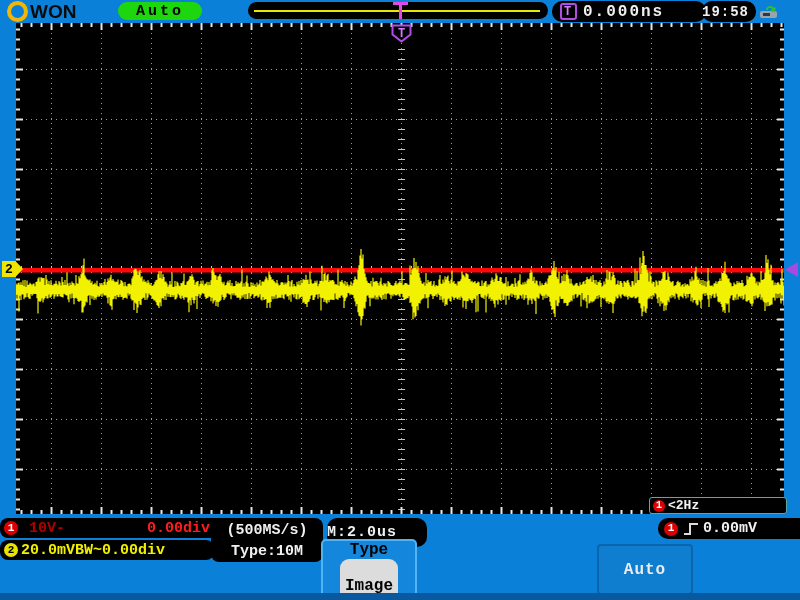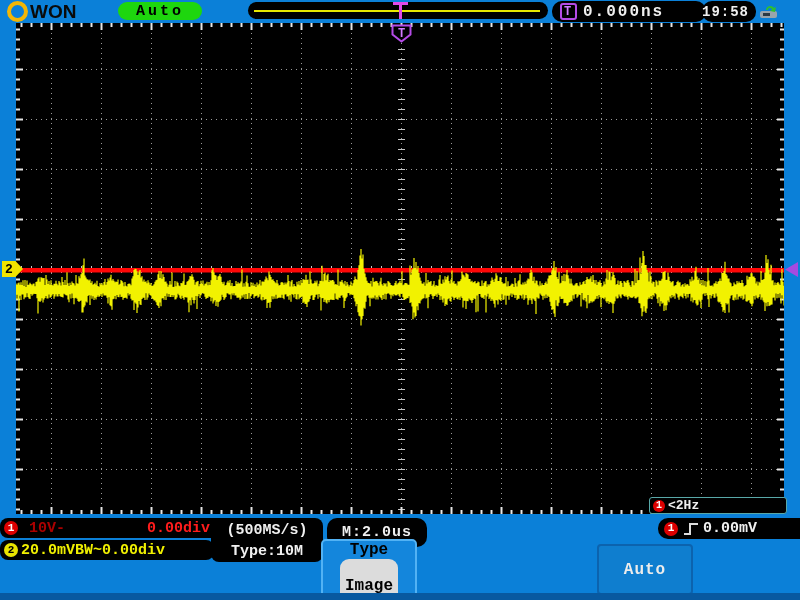--- a/index.html
+++ b/index.html
@@ -41,21 +41,21 @@
               color:#f0f0f0;font-size:13px;padding-left:3px;}
   #freq-badge .chbadge{width:12px;height:12px;font-size:10px;margin-right:3px;}
   
   #ch1-pill{left:0;top:518px;width:206px;height:20px;border-radius:8px;padding:0 24px 0 4px;font-size:15px;}
   #ch2-pill{left:0;top:540px;width:206px;height:20px;border-radius:8px;padding:0 4px;font-size:15px;}
   #ch1-scale{color:#aa0000;margin-left:11px;}
   #ch1-pos{color:#ff1c1c;margin-left:auto;}
   #ch2-text{color:#f0f000;margin-left:3px;text-align:right;}
   #acq-pill{left:211px;top:518px;width:112px;height:44px;border-radius:8px;flex-direction:column;
             justify-content:flex-end;font-size:15px;line-height:21px;}
-  #tb-pill{left:327px;top:518px;width:100px;height:29px;justify-content:center;font-size:15px;letter-spacing:1px;}
+  #tb-pill{left:327px;top:518px;width:100px;height:29px;justify-content:flex-start;font-size:15px;letter-spacing:1px;}
   #trglvl-pill{left:658px;top:518px;width:142px;height:21px;border-radius:10px 0 0 10px;
                padding-left:6px;font-size:15px;}
   #edge-icon{margin:0 4px 0 5px;}
   #type-button{left:321px;top:539px;width:92px;height:59px;background:#1486dc;
                border:2px solid #52b2f4;border-radius:5px;display:flex;flex-direction:column;
                align-items:center;justify-content:space-evenly;color:#000;font-size:16px;
                font-family:"Liberation Mono",monospace;font-weight:bold;}
   #type-value{background:#dcdcdc;padding:18px 5px;border-radius:9px;}
   #save-button{left:597px;top:544px;width:92px;height:47px;background:#0f7ecf;
                border:2px solid #0c63ae;border-radius:4px;display:flex;align-items:center;

